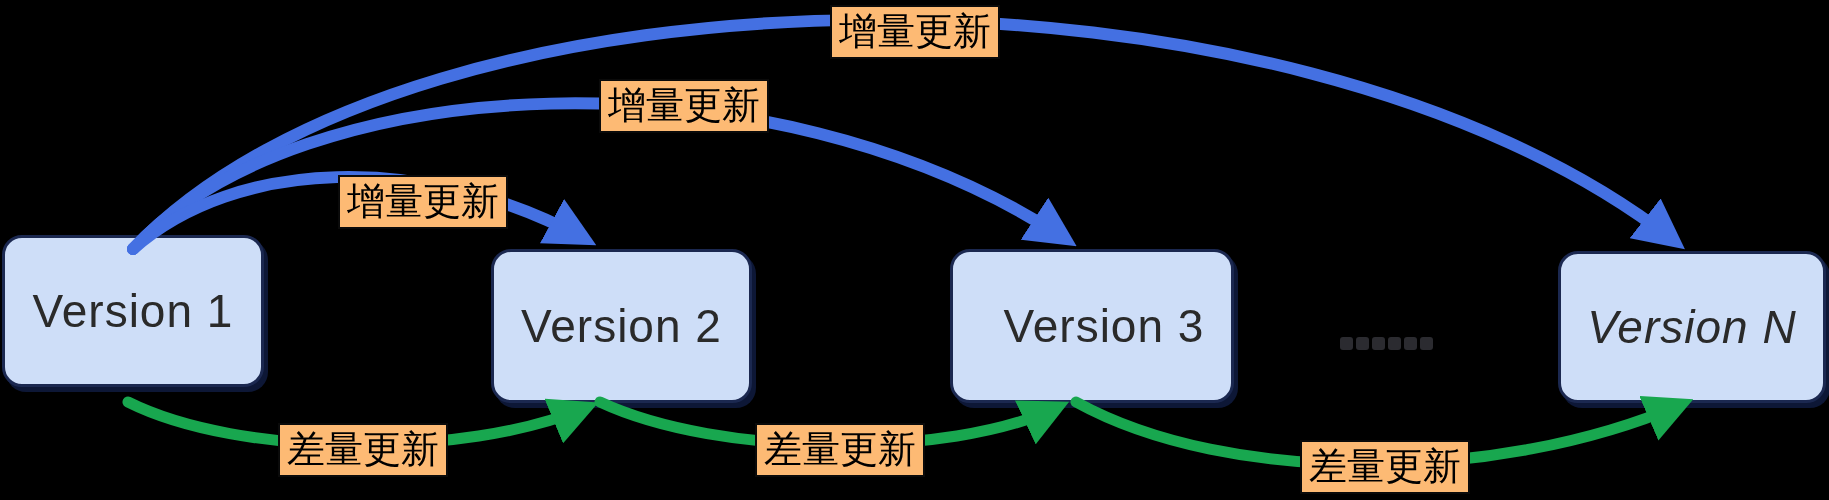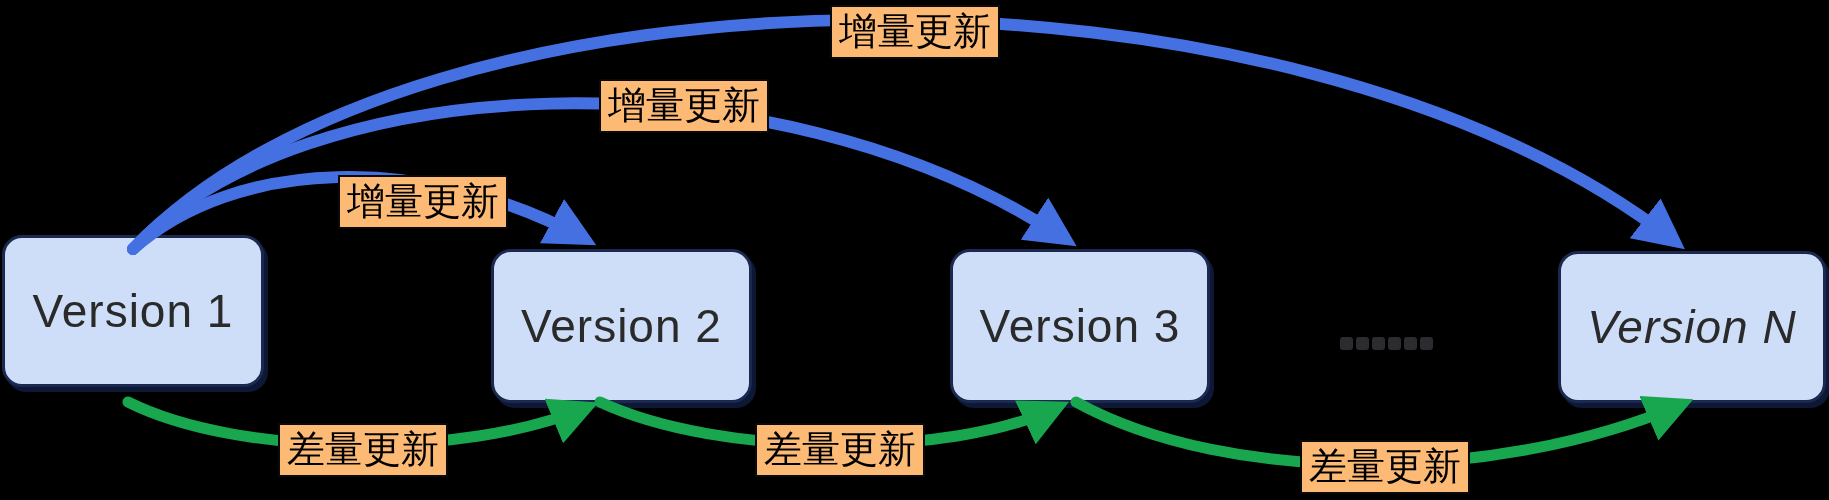--- a/index.html
+++ b/index.html
@@ -32,21 +32,21 @@
     box-shadow: 4px 5px 0 #0d1736;
     display: flex;
     align-items: center;
     justify-content: center;
     font-size: 46px;
     color: #2a2a2a;
     letter-spacing: 1px;
   }
   .vbox.v1 { left: 2px;    top: 235px; width: 256px; height: 146px; }
   .vbox.v2 { left: 475px;  top: 249px; width: 255px; height: 148px; margin-left: 16px; }
-  .vbox.v3 { left: 950px;  top: 249px; width: 254px; height: 148px; }
+  .vbox.v3 { left: 950px;  top: 249px; width: 254px; height: 148px; padding-left: 24px; }
   .vbox.vn { left: 1558px; top: 251px; width: 262px; height: 146px; font-style: italic; }
 
   .edge-label {
     position: absolute;
     z-index: 3;
     background: #fdba74;
     border: 2px solid #0a0a0a;
     color: #000000;
     font-size: 38px;
     line-height: 1.1;

